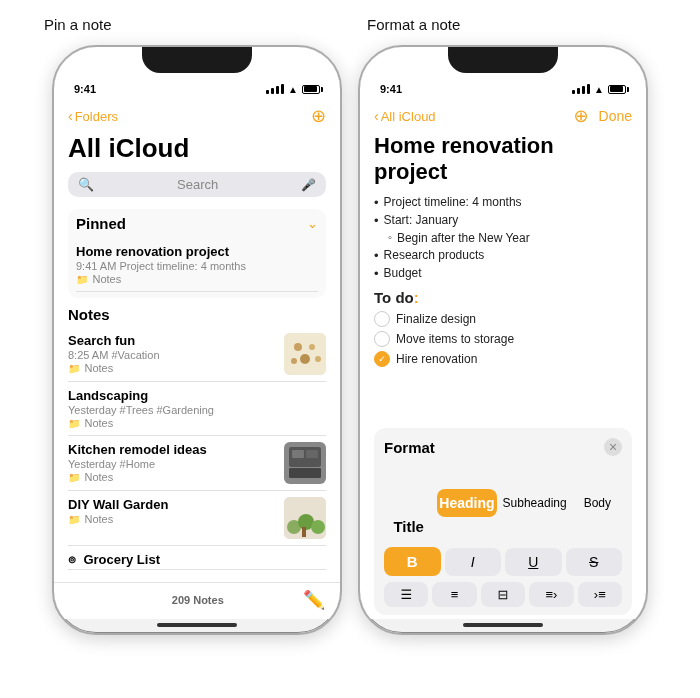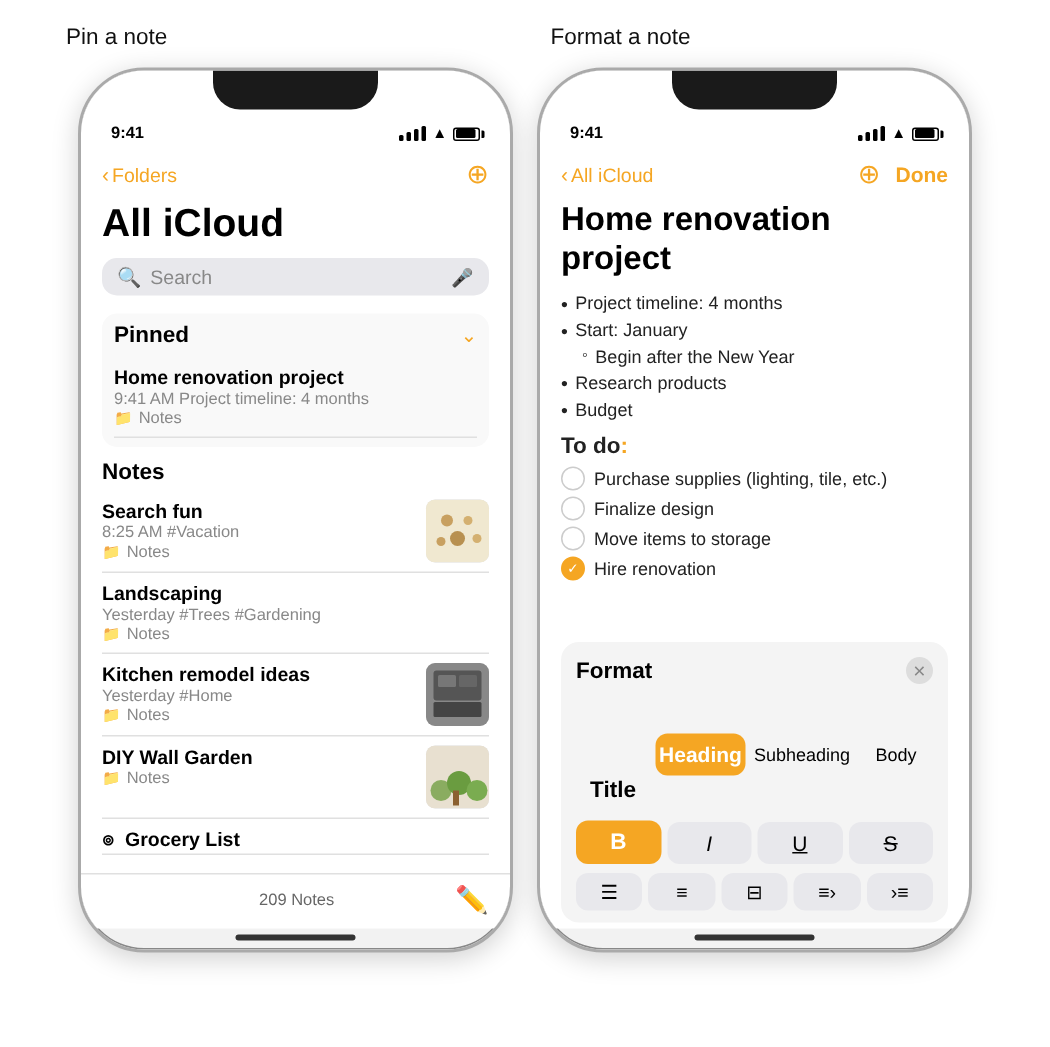--- a/index.html
+++ b/index.html
@@ -175,20 +175,21 @@
 
     .search-icon-small {
       color: #888;
       font-size: 13px;
     }
 
     .search-placeholder {
       color: #888;
       font-size: 13px;
       flex: 1;
+      text-align: center;
     }
 
     .mic-icon {
       color: #888;
       font-size: 12px;
     }
 
     .section-header {
       display: flex;
       justify-content: space-between;
@@ -632,21 +633,21 @@
             <div class="note-item-text">
               <div class="note-title" style="display:flex;align-items:center;gap:4px;">
                 <span class="grocery-icon">⊚</span>
                 <span>Grocery List</span>
               </div>
             </div>
           </div>
         </div>
       </div>
 
-      <div class="bottom-bar" style="margin-top:auto;">
+      <div class="bottom-bar" style="margin-top:auto;font-weight:bold;">
         <span style="width:24px"></span>
         <span class="note-count-text">209 Notes</span>
         <span class="compose-btn">✏️</span>
       </div>
     </div>
     <div class="iphone-home-indicator">
       <div class="home-bar"></div>
     </div>
   </div>
 
@@ -671,21 +672,21 @@
 
       <div class="right-screen" style="flex:1;overflow:hidden;display:flex;flex-direction:column;">
 
         <div class="nav-row">
           <span class="nav-back">
             <span class="nav-back-chevron">‹</span>
             <span>All iCloud</span>
           </span>
           <div style="display:flex;gap:10px;align-items:center;">
             <span class="nav-btn">⊕</span>
-            <span style="color:#f5a623;font-size:14px;font-weight:700;">Done</span>
+            <span style="color:#f5a623;font-size:14px;font-weight:400;">Done</span>
           </div>
         </div>
 
         <div class="note-detail-title">Home renovation project</div>
 
         <div class="note-body">
           <div class="bullet-item">
             <span class="bullet">•</span>
             <span>Project timeline: 4 months</span>
           </div>
@@ -703,24 +704,20 @@
           </div>
           <div class="bullet-item">
             <span class="bullet">•</span>
             <span>Budget</span>
           </div>
 
           <div class="todo-section-title">
             <span>To do</span><span class="todo-title-colon">:</span>
           </div>
 
-          <div class="todo-item">
-            <div class="todo-circle"></div>
-            <span>Purchase supplies (lighting, tile, etc.)</span>
-          </div>
           <div class="todo-item">
             <div class="todo-circle"></div>
             <span>Finalize design</span>
           </div>
           <div class="todo-item">
             <div class="todo-circle"></div>
             <span>Move items to storage</span>
           </div>
           <div class="todo-item">
             <div class="todo-circle checked">✓</div>

